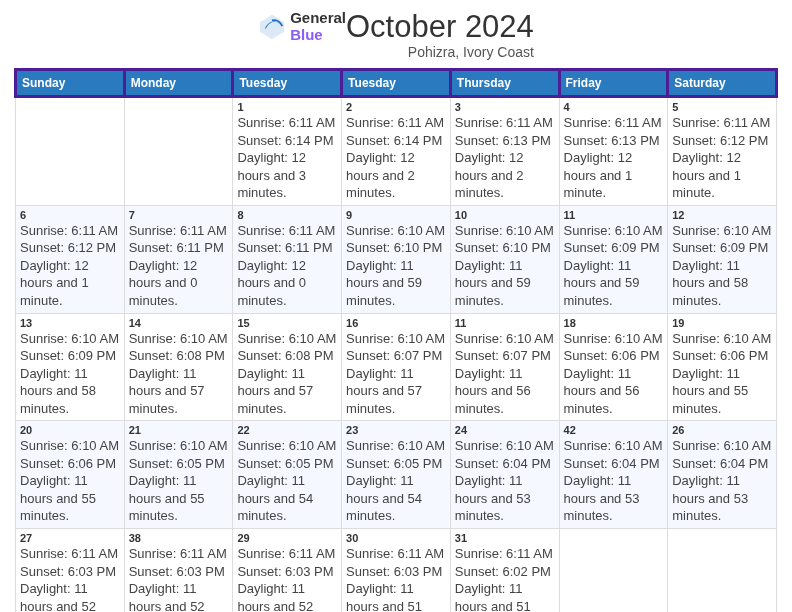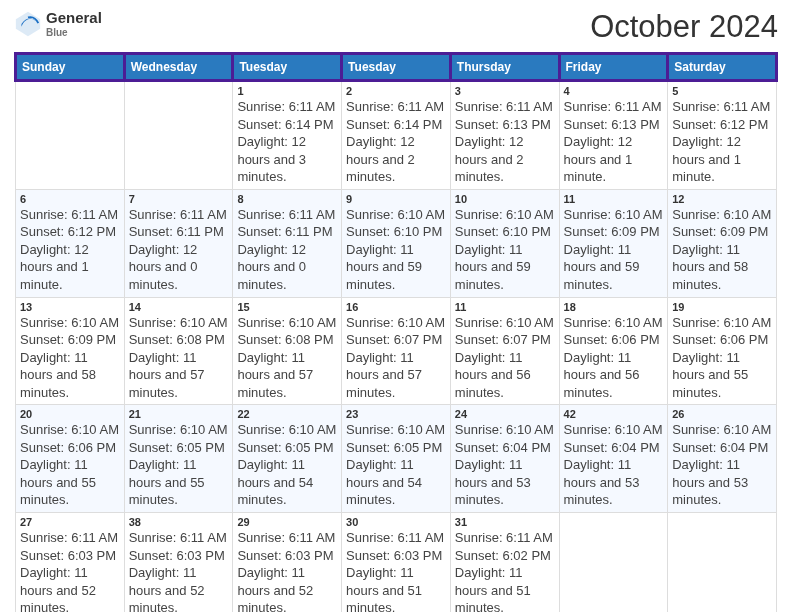--- a/index.html
+++ b/index.html
@@ -12,43 +12,43 @@
     }
     .page {
       width: 792px;
       height: 612px;
       padding: 10px 14px 10px 14px;
       display: flex;
       flex-direction: column;
     }
     .header {
       display: flex;
-      justify-content: space-between;
+      justify-content: center;
       align-items: flex-start;
       margin-bottom: 8px;
     }
     .logo {
       display: flex;
       align-items: center;
       gap: 4px;
     }
     .logo-text {
       display: flex;
       flex-direction: column;
       line-height: 1.1;
     }
     .logo-general {
       font-size: 15px;
       font-weight: bold;
       color: #333;
     }
     .logo-blue {
-      font-size: 10px;
-      font-weight: bold;
-      color: #737373;
+      font-size: 15px;
+      font-weight: bold;
+      color: #8b5cf6;
     }
     .logo-icon {
       width: 28px;
       height: 28px;
     }
     .title-block {
       text-align: right;
     }
     .main-title {
       font-size: 31px;
@@ -120,28 +120,29 @@
         <path d="M8,15 Q15,5 24,12 Q20,8 15,10 Q10,12 8,18 Z" fill="#1a6fc4"></path>
         <path d="M15,8 Q22,6 26,14" stroke="#1a6fc4" stroke-width="2" fill="none"></path>
       </svg>
       <div class="logo-text">
         <span class="logo-general">General</span>
         <span class="logo-blue">Blue</span>
       </div>
     </div>
     <div class="title-block">
       <div class="main-title">October 2024</div>
+      <div class="subtitle">Pohizra, Ivory Coast</div>
     </div>
   </div>
 
   <table class="calendar">
     <thead>
       <tr>
       <th>Sunday</th>
-          <th>Wednesday</th>
+          <th>Monday</th>
           <th>Tuesday</th>
           <th>Tuesday</th>
           <th>Thursday</th>
           <th>Friday</th>
           <th>Saturday</th>
         </tr>
     </thead>
     <tbody id="calendar-body">
     <tr>
           <td class="empty-cell"></td>

